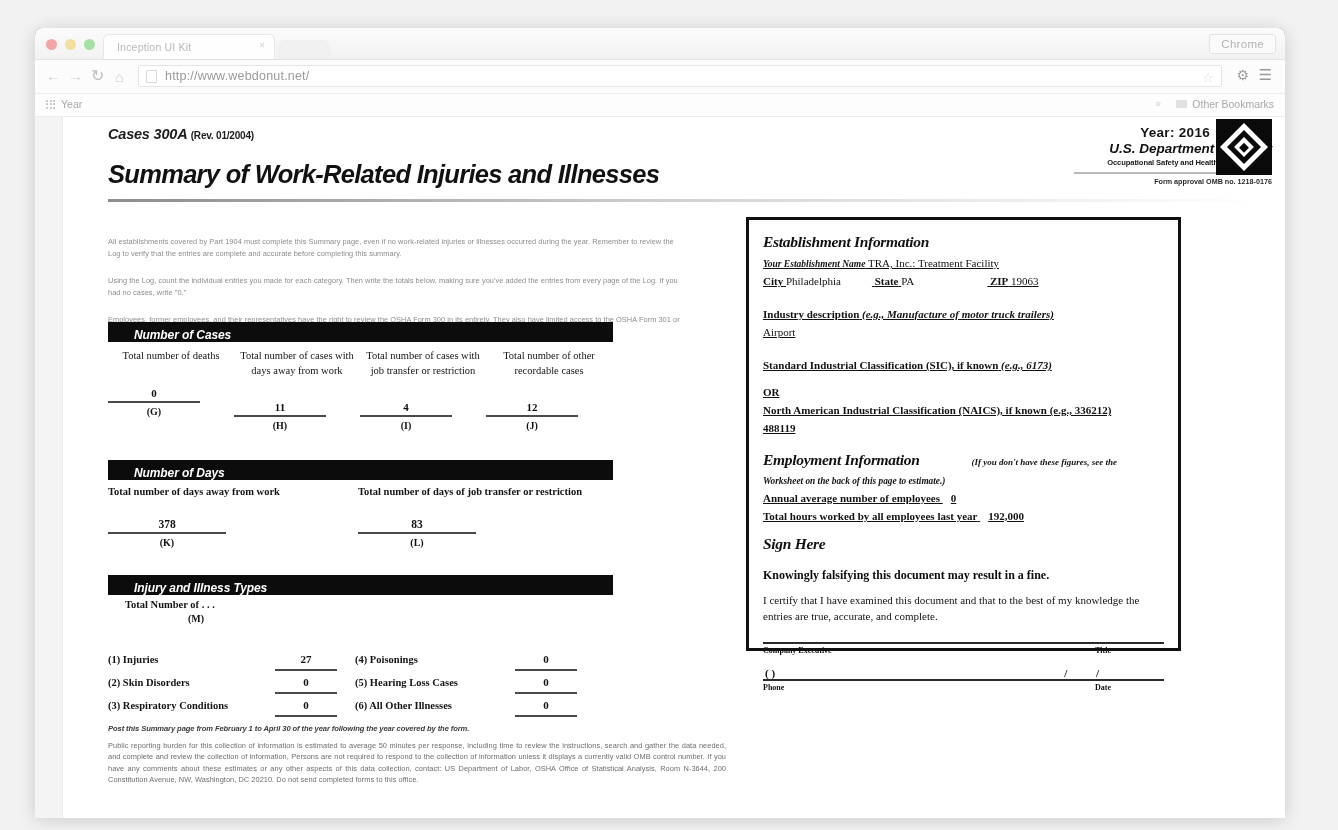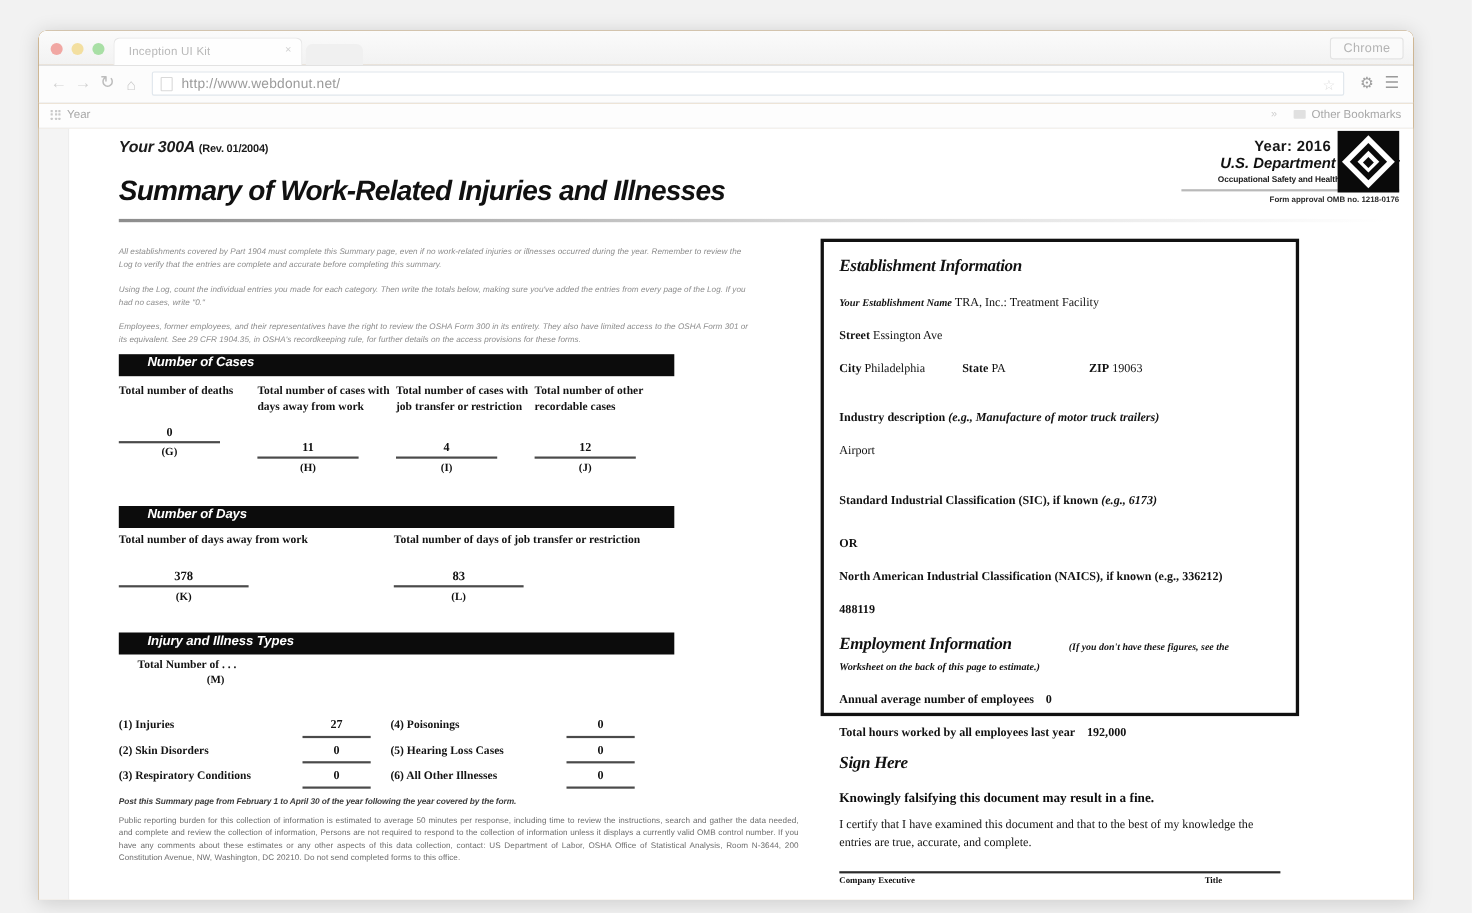--- a/index.html
+++ b/index.html
@@ -109,35 +109,35 @@
   #dol-logo{position:absolute;right:0;top:-6px;width:56px;height:56px;background:#0a0a0a;
             display:flex;align-items:center;justify-content:center;}
   .dia{transform:rotate(45deg);}
   .dia1{width:34px;height:34px;background:#fff;display:flex;align-items:center;justify-content:center;}
   .dia2{width:24px;height:24px;background:#0a0a0a;display:flex;align-items:center;justify-content:center;}
   .dia3{width:14px;height:14px;background:#fff;display:flex;align-items:center;justify-content:center;}
   .dia4{width:7px;height:7px;background:#0a0a0a;}
 
   
   #intro{position:absolute;left:45px;top:103px;width:575px;}
-  #intro p{margin:3px 0 11px 0;font-size:7.4px;line-height:11.6px;font-style:italic;color:#8c8c8c;
+  #intro p{margin:16px 0 11px 0;font-size:7.4px;line-height:11.6px;color:#8c8c8c;
            letter-spacing:.05px;}
 
   
-  .sec-bar{position:absolute;height:20px;background:#0c0c0c;display:flex;align-items:flex-start;}
+  .sec-bar{position:absolute;height:20px;background:#0c0c0c;display:flex;align-items:flex-end;}
   .sec-bar span{color:#fff;font-size:12px;font-weight:bold;font-style:italic;padding-left:26px;
                 letter-spacing:-.1px;}
 
   .serif{font-family:"Liberation Serif", serif;}
 
   
   #cases-bar{left:45px;top:205px;width:505px;}
   #cases-grid{position:absolute;left:45px;top:232px;width:505px;display:flex;}
   .case-col{width:126px;}
-  .case-label{font-size:10.5px;line-height:14.5px;color:#141414;font-weight:700;}
+  .case-label{font-size:10.5px;line-height:14.5px;color:#141414;font-weight:400;text-align:center;}
   .case-val{margin-top:23px;text-align:center;width:92px;font-size:11px;font-weight:bold;color:#111;}
   .case-rule{width:92px;height:2px;background:#4a4a4a;margin-top:2px;}
   .case-key{width:92px;text-align:center;font-size:10px;font-weight:bold;color:#111;margin-top:3px;}
 
   
   #days-bar{left:45px;top:343px;width:505px;}
   #days-grid{position:absolute;left:45px;top:368px;width:520px;display:flex;}
   .day-col-a{width:250px;}
   .day-label{font-size:10.5px;line-height:14.5px;color:#141414;font-weight:600;}
   .day-val{margin-top:18px;text-align:center;width:118px;font-size:11.5px;font-weight:bold;color:#111;}
@@ -162,21 +162,21 @@
   #footer-head{font-size:7.6px;font-weight:bold;font-style:italic;color:#3a3a3a;letter-spacing:-.1px;}
   #footer-body{margin-top:7px;font-size:7.4px;line-height:11.4px;color:#6d6d6d;text-align:justify;
                letter-spacing:.05px;}
 
   
   #estab-panel{
     position:absolute;left:683px;top:100px;width:435px;height:434px;
     background:#fff;border:3px solid #111;box-sizing:border-box;padding:13px 14px 0 14px;
   }
   .panel-h{font-size:15.5px;font-weight:bold;font-style:italic;color:#111;letter-spacing:-.3px;}
-  .ln{font-size:11px;color:#121212;margin-top:18px;}
+  .ln{font-size:11px;color:#121212;margin-top:6px;text-decoration:underline;}
   .ln b{font-weight:bold;}
   .lbl-it{font-weight:bold;font-style:italic;font-size:9.5px;}
   .it{font-style:italic;}
   .gap-s{height:9px;}
   .gap-m{height:15px;}
   .tab-state{display:inline-block;width:86px;}
   .tab-zip{display:inline-block;width:86px;}
 
   #emp-head-row{display:flex;align-items:flex-end;margin-top:17px;}
   #emp-note{font-size:9px;font-weight:bold;font-style:italic;color:#121212;margin-left:52px;padding-bottom:2px;}
@@ -252,21 +252,21 @@
     </div>
   </div>
 
   <div id="viewport">
     <div id="left-gutter"></div>
 
     <div id="page-canvas">
       <div id="form">
 
         <div id="form-meta">
-          <span>Your 300A</span>
+          <span>Cases 300A</span>
           <span class="rev">(Rev. 01/2004)</span>
         </div>
         <div id="form-title">Summary of Work-Related Injuries and Illnesses</div>
         <div id="title-rule"></div>
 
         <div id="dol-block">
           <div id="dol-logo">
             <span class="dia dia1">
                 <span class="dia2">
                   <span class="dia3">
@@ -390,24 +390,20 @@
         </div>
 
         <div id="estab-panel" class="serif">
           <div class="panel-h">Establishment Information</div>
 
           <div class="ln">
             <span class="lbl-it">Your Establishment Name</span>
             <span>TRA, Inc.: Treatment Facility</span>
           </div>
 
-          <div class="ln">
-            <b>Street</b>
-            <span>Essington Ave</span>
-          </div>
 
           <div class="ln">
             <b>City</b>
             <span class="tab-state">Philadelphia</span>
             <b>State</b>
             <span class="tab-zip">PA</span>
             <b>ZIP</b>
             <span>19063</span>
           </div>
 

